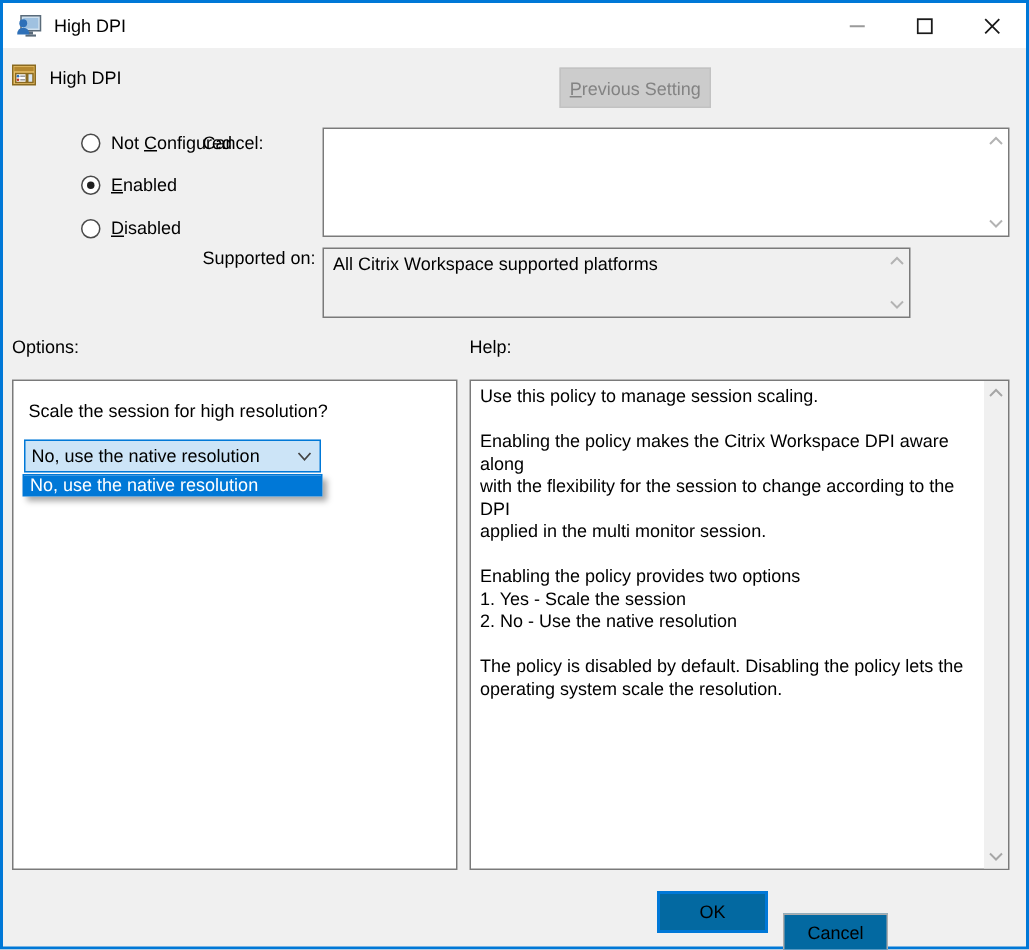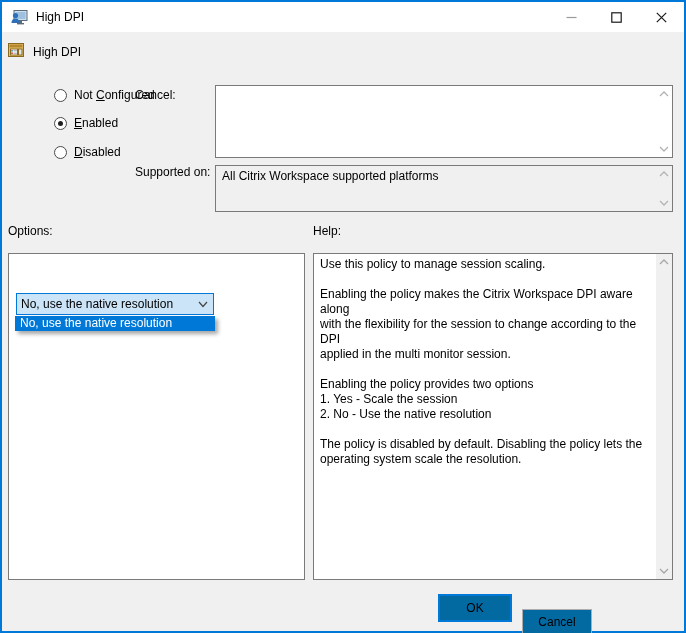--- a/index.html
+++ b/index.html
@@ -107,20 +107,23 @@
     <rect x="1.5" y="2.5" width="13" height="3" fill="#b5882f"></rect>
     <rect x="2.5" y="7" width="7" height="6" fill="#ffffff" stroke="#8a6a20"></rect>
     <circle cx="4" cy="8.8" r="0.9" fill="#2e70b8"></circle>
     <circle cx="4" cy="11.2" r="0.9" fill="#c0392b"></circle>
     <rect x="5.5" y="8.3" width="3.4" height="1" fill="#999"></rect>
     <rect x="5.5" y="10.7" width="3.4" height="1" fill="#999"></rect>
     <rect x="10.5" y="7" width="3.5" height="6" fill="#d9e6f2" stroke="#8a6a20"></rect>
   </svg>
   <span class="policy-name">High DPI</span>
 
+  <div class="setting-btn prev">
+        <span><span></span><span class="u">P</span><span>revious Setting</span></span>
+      </div>
 
   <div class="radio-row" style="top:86px;">
     <span class="radio-circle"></span>
     <span class="rlabel"><span>Not </span><span class="u">C</span><span>onfigured</span></span>
   </div>
   <div class="radio-row" style="top:114px;">
     <span class="radio-circle checked">
           <span class="dot"></span>
         </span>
     <span class="rlabel"><span></span><span class="u">E</span><span>nabled</span></span>
@@ -135,34 +138,35 @@
     <span style="font-size:12px;"></span>
     <svg class="scroll-arrow sa-top" viewBox="0 0 12 10">
           <polyline points="2,7 6,3 10,7" fill="none" stroke="#b3b3b3" stroke-width="1.3"></polyline>
         </svg>
     <svg class="scroll-arrow sa-bottom" viewBox="0 0 12 10">
           <polyline points="2,3 6,7 10,3" fill="none" stroke="#b3b3b3" stroke-width="1.3"></polyline>
         </svg>
   </div>
 
   <span class="field-label" style="left:133px; top:163px;">Supported on:</span>
-  <div class="textbox supported-box" style="left:213px; top:163px; width:458px; height:47px;">
+  <div class="textbox supported-box" style="left:213px; top:163px; width:392px; height:47px;">
     <div class="val">All Citrix Workspace supported platforms</div>
     <svg class="scroll-arrow sa-top" viewBox="0 0 12 10">
           <polyline points="2,7 6,3 10,7" fill="none" stroke="#b3b3b3" stroke-width="1.3"></polyline>
         </svg>
     <svg class="scroll-arrow sa-bottom" viewBox="0 0 12 10">
           <polyline points="2,3 6,7 10,3" fill="none" stroke="#b3b3b3" stroke-width="1.3"></polyline>
         </svg>
   </div>
 
   <span class="field-label" style="left:6px; top:222px;">Options:</span>
   <span class="field-label" style="left:311px; top:222px;">Help:</span>
 
   <div class="options-panel">
+    <span class="question">Scale the session for high resolution?</span>
     <div class="combobox">
       <span class="cb-text">No, use the native resolution</span>
       <svg class="cb-chevron" viewBox="0 0 16 16">
             <polyline points="4,6 8,10.5 12,6" fill="none" stroke="#444" stroke-width="1.2"></polyline>
           </svg>
     </div>
     <div class="dropdown">
       <div class="dd-item hl">No, use the native resolution</div>
     </div>
   </div>

